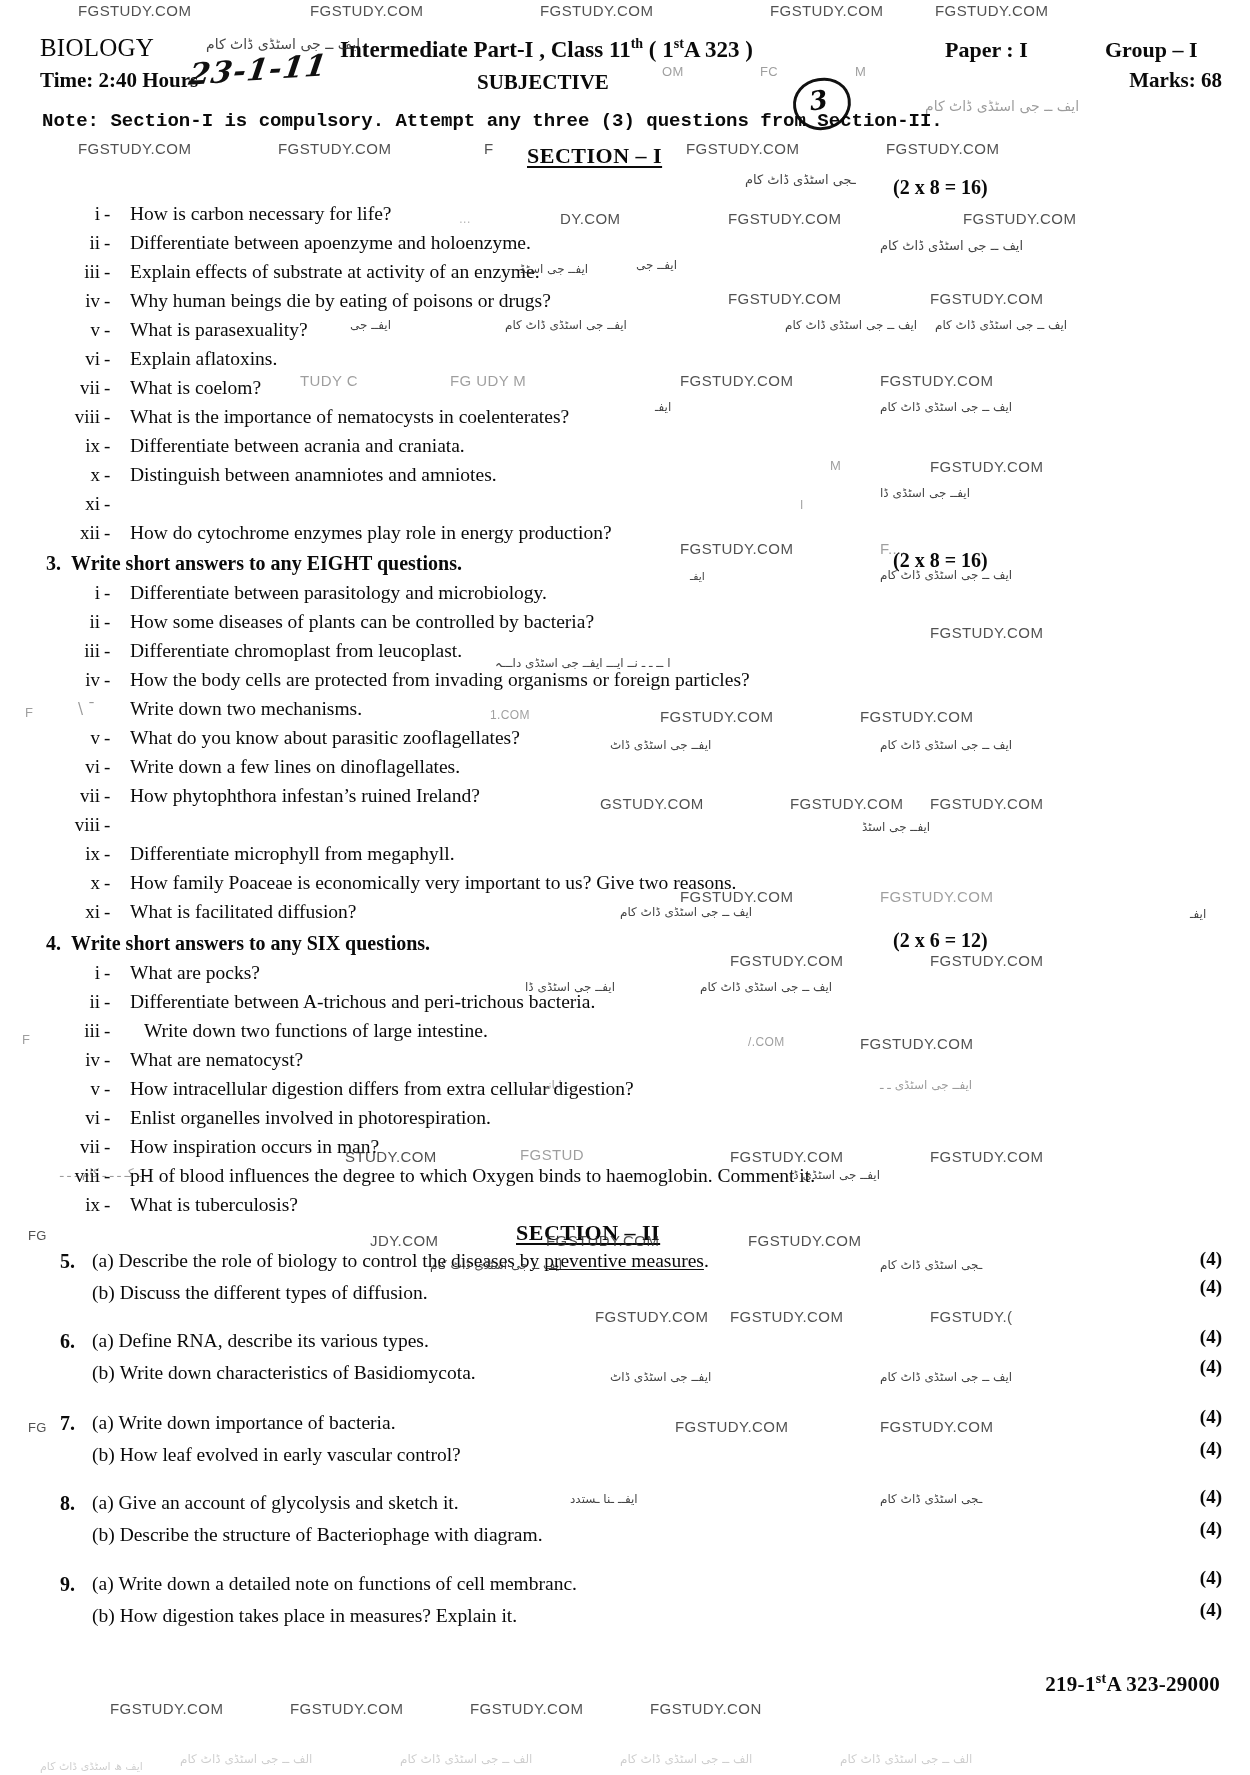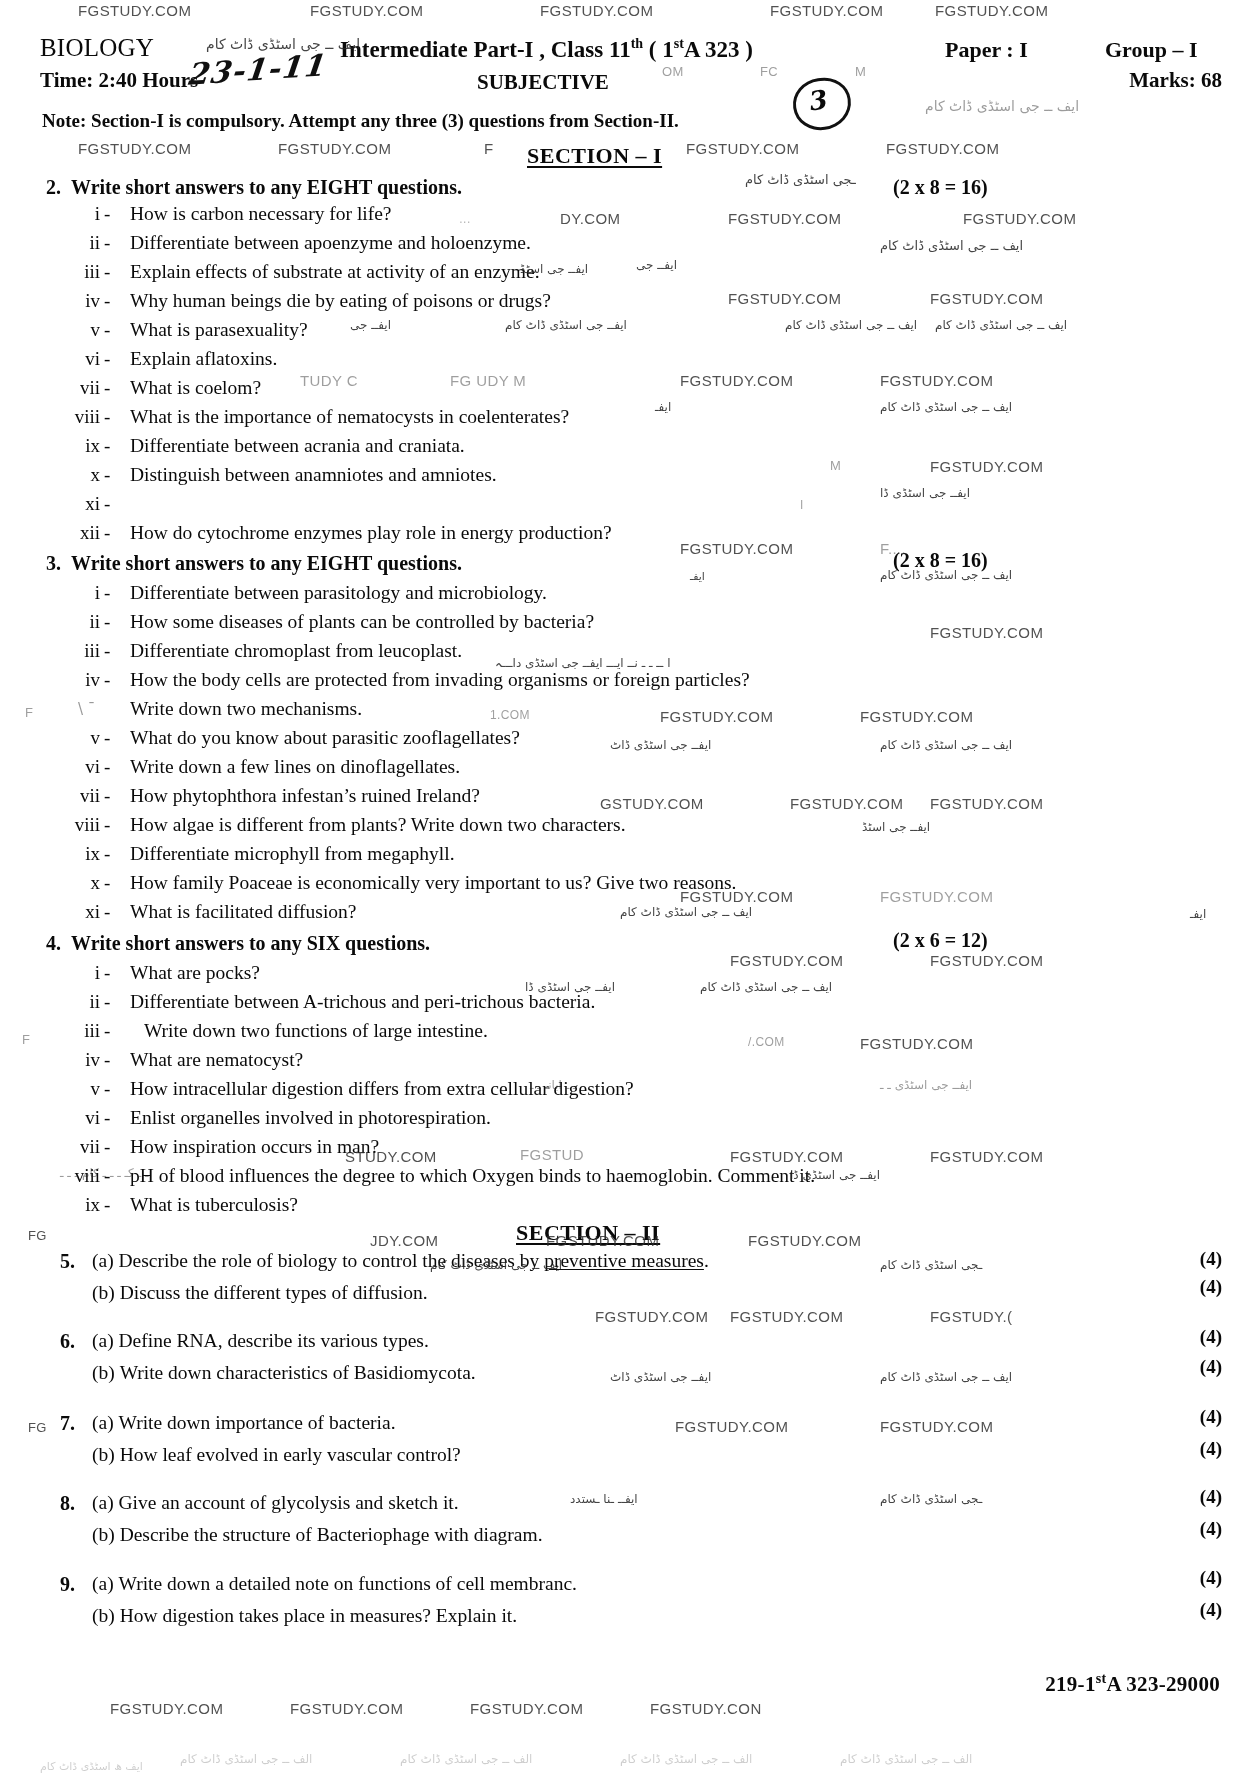--- a/index.html
+++ b/index.html
@@ -133,20 +133,21 @@
     font-size: 26px;
     font-weight: bold;
     font-style: italic;
   }
 
   .note-row {
     position: absolute;
     top: 110px; left: 42px;
     font-size: 19px;
     font-weight: bold;
+    font-family: Liberation Mono, monospace;
   }
 
   .section-hd {
     position: absolute;
     font-size: 22px;
     font-weight: bold;
     text-decoration: underline;
     text-underline-offset: 3px;
     letter-spacing: .5px;
   }
@@ -347,21 +348,20 @@
   <div class="scrawl">23-1-11</div>
 
   <div class="circle-3">
     <span>3</span>
   </div>
 
   <div class="note-row">Note: Section-I is compulsory. Attempt any three (3) questions from Section-II.</div>
 
   <div class="section-hd" style="left:527px; top:143px;">SECTION – I</div>
 
-  <div class="qhead" style="left:46px; top:176px;"><span>2.</span>&nbsp;&nbsp;<span>Write short answers to any EIGHT questions.</span></div>
   <div class="qmarks" style="left:893px; top:176px;">(2 x 8 = 16)</div>
 
   <div class="rn" style="left:60px; width:40px; top:203px;">i</div>
   <div class="dash" style="left:104px; top:203px;">-</div>
   <div class="item" style="left:130px; top:203px;">How is carbon necessary for life?</div>
   <div class="smudge" style="left:459px; top:212px;">...</div>
 
   <div class="rn" style="left:60px; width:40px; top:232px;">ii</div>
   <div class="dash" style="left:104px; top:232px;">-</div>
   <div class="item" style="left:130px; top:232px;">Differentiate between apoenzyme and holoenzyme.</div>
@@ -434,21 +434,20 @@
   <div class="rn" style="left:60px; width:40px; top:756px;">vi</div>
   <div class="dash" style="left:104px; top:756px;">-</div>
   <div class="item" style="left:130px; top:756px;">Write down a few lines on dinoflagellates.</div>
 
   <div class="rn" style="left:60px; width:40px; top:785px;">vii</div>
   <div class="dash" style="left:104px; top:785px;">-</div>
   <div class="item" style="left:130px; top:785px;">How phytophthora infestan’s ruined Ireland?</div>
 
   <div class="rn" style="left:60px; width:40px; top:814px;">viii</div>
   <div class="dash" style="left:104px; top:814px;">-</div>
-  <div class="item" style="left:130px; top:814px;">How algae is different from plants? Write down two characters.</div>
 
   <div class="rn" style="left:60px; width:40px; top:843px;">ix</div>
   <div class="dash" style="left:104px; top:843px;">-</div>
   <div class="item" style="left:130px; top:843px;">Differentiate microphyll from megaphyll.</div>
 
   <div class="rn" style="left:60px; width:40px; top:872px;">x</div>
   <div class="dash" style="left:104px; top:872px;">-</div>
   <div class="item" style="left:130px; top:872px;">How family Poaceae is economically very important to us? Give two reasons.</div>
 
   <div class="rn" style="left:60px; width:40px; top:901px;">xi</div>

